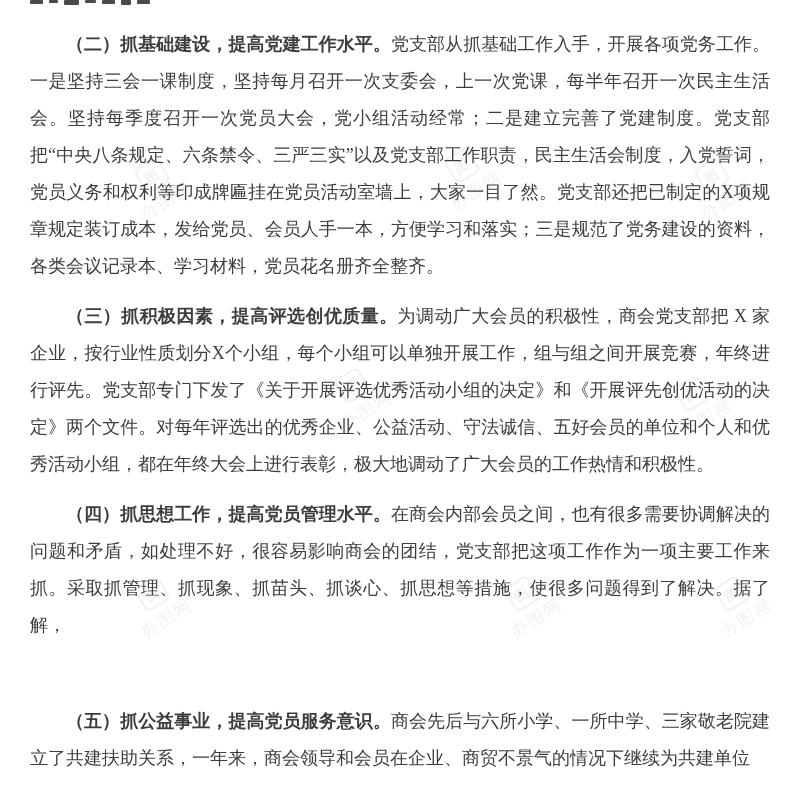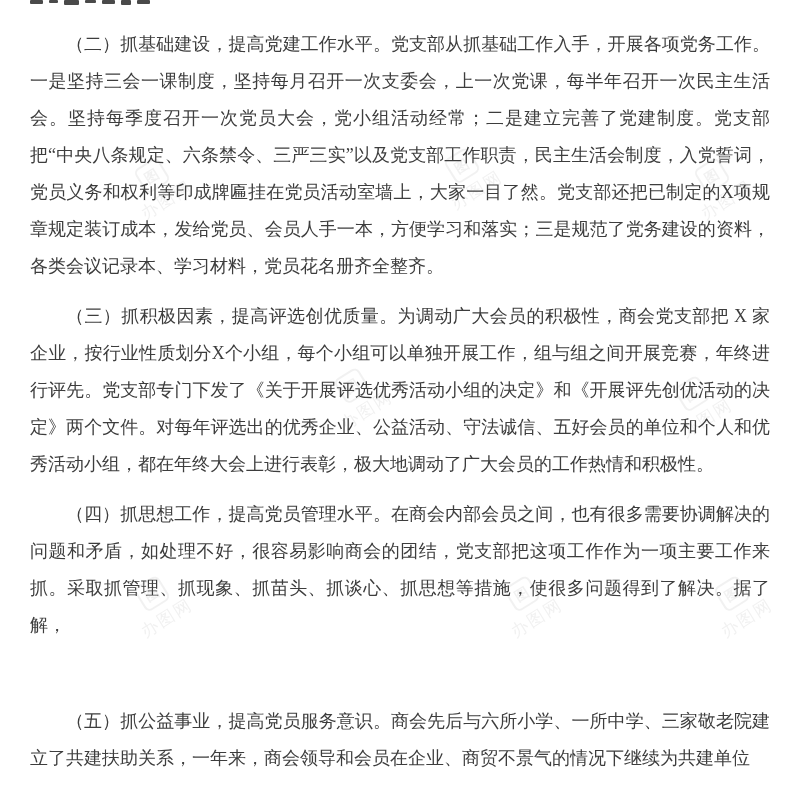--- a/index.html
+++ b/index.html
@@ -50,21 +50,21 @@
   
   .content {
     position: absolute;
     left: 30px; top: 26px; width: 740px;
     color: #3d3d3d;
     font-size: 18px;
     line-height: 37px;
     text-align: justify;
   }
   .para { text-indent: 2em; margin: 0 0 13px 0; }
-  .para-head { font-weight: normal; }
+  .para-head { font-weight: bold; }
   .para.cont { text-indent: 0; }
   .page-gap { height: 46px; }
 </style>
 </head>
 <body>
 
 <div class="page">
 
   <div class="wm-layer">
     <div class="wm" style="left:130px;top:160px">

